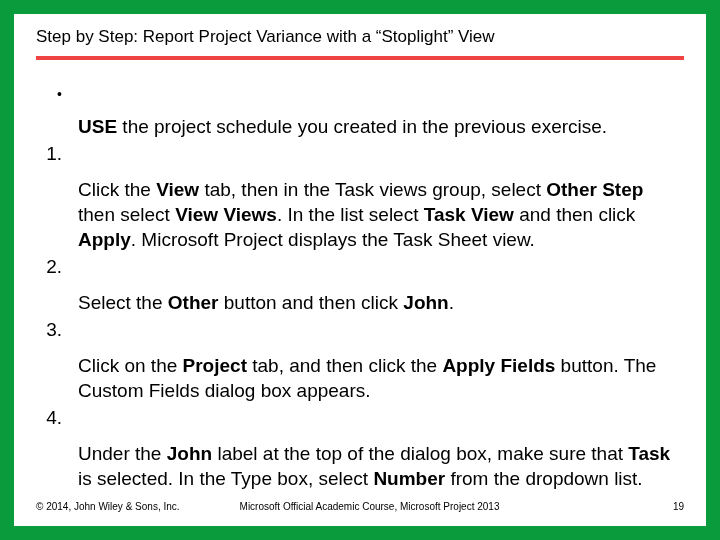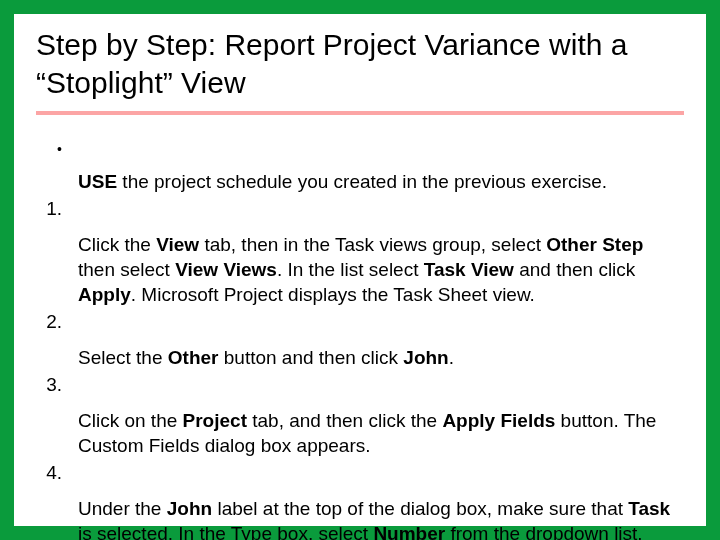--- a/index.html
+++ b/index.html
@@ -14,25 +14,25 @@
     top: 14px;
     left: 14px;
     right: 14px;
     bottom: 14px;
     background: #fff;
     padding: 12px 22px 10px 22px;
     display: flex;
     flex-direction: column;
   }
   .title {
-    font-size: 30px;
+    font-size: 17px;
     line-height: 1.28;
     font-weight: 400;
     padding-bottom: 8px;
-    border-bottom: 4px solid #fca5a5;
+    border-bottom: 4px solid #ef4444;
   }
   .content {
     flex: 1;
     padding-top: 18px;
     font-size: 19px;
     line-height: 1.32;
   }
   .row {
     display: flex;
     margin-bottom: 2px;
@@ -85,14 +85,19 @@
     <div class="row">
       <div class="marker">3.</div>
       <div class="text">Click on the <b>Project</b> tab, and then click the <b>Apply Fields</b> button. The Custom Fields dialog box appears.</div>
     </div>
     <div class="row">
       <div class="marker">4.</div>
       <div class="text">Under the <b>John</b> label at the top of the dialog box, make sure that <b>Task</b> is selected. In the Type box, select <b>Number</b> from the dropdown list.</div>
     </div>
   </div>
 
+  <div class="footer">
+    <div class="footer-left">© 2014, John Wiley &amp; Sons, Inc.</div>
+    <div class="footer-mid">Microsoft Official Academic Course, Microsoft Project 2013</div>
+    <div class="footer-right">19</div>
+  </div>
 
 </div>
 
 </body></html>

